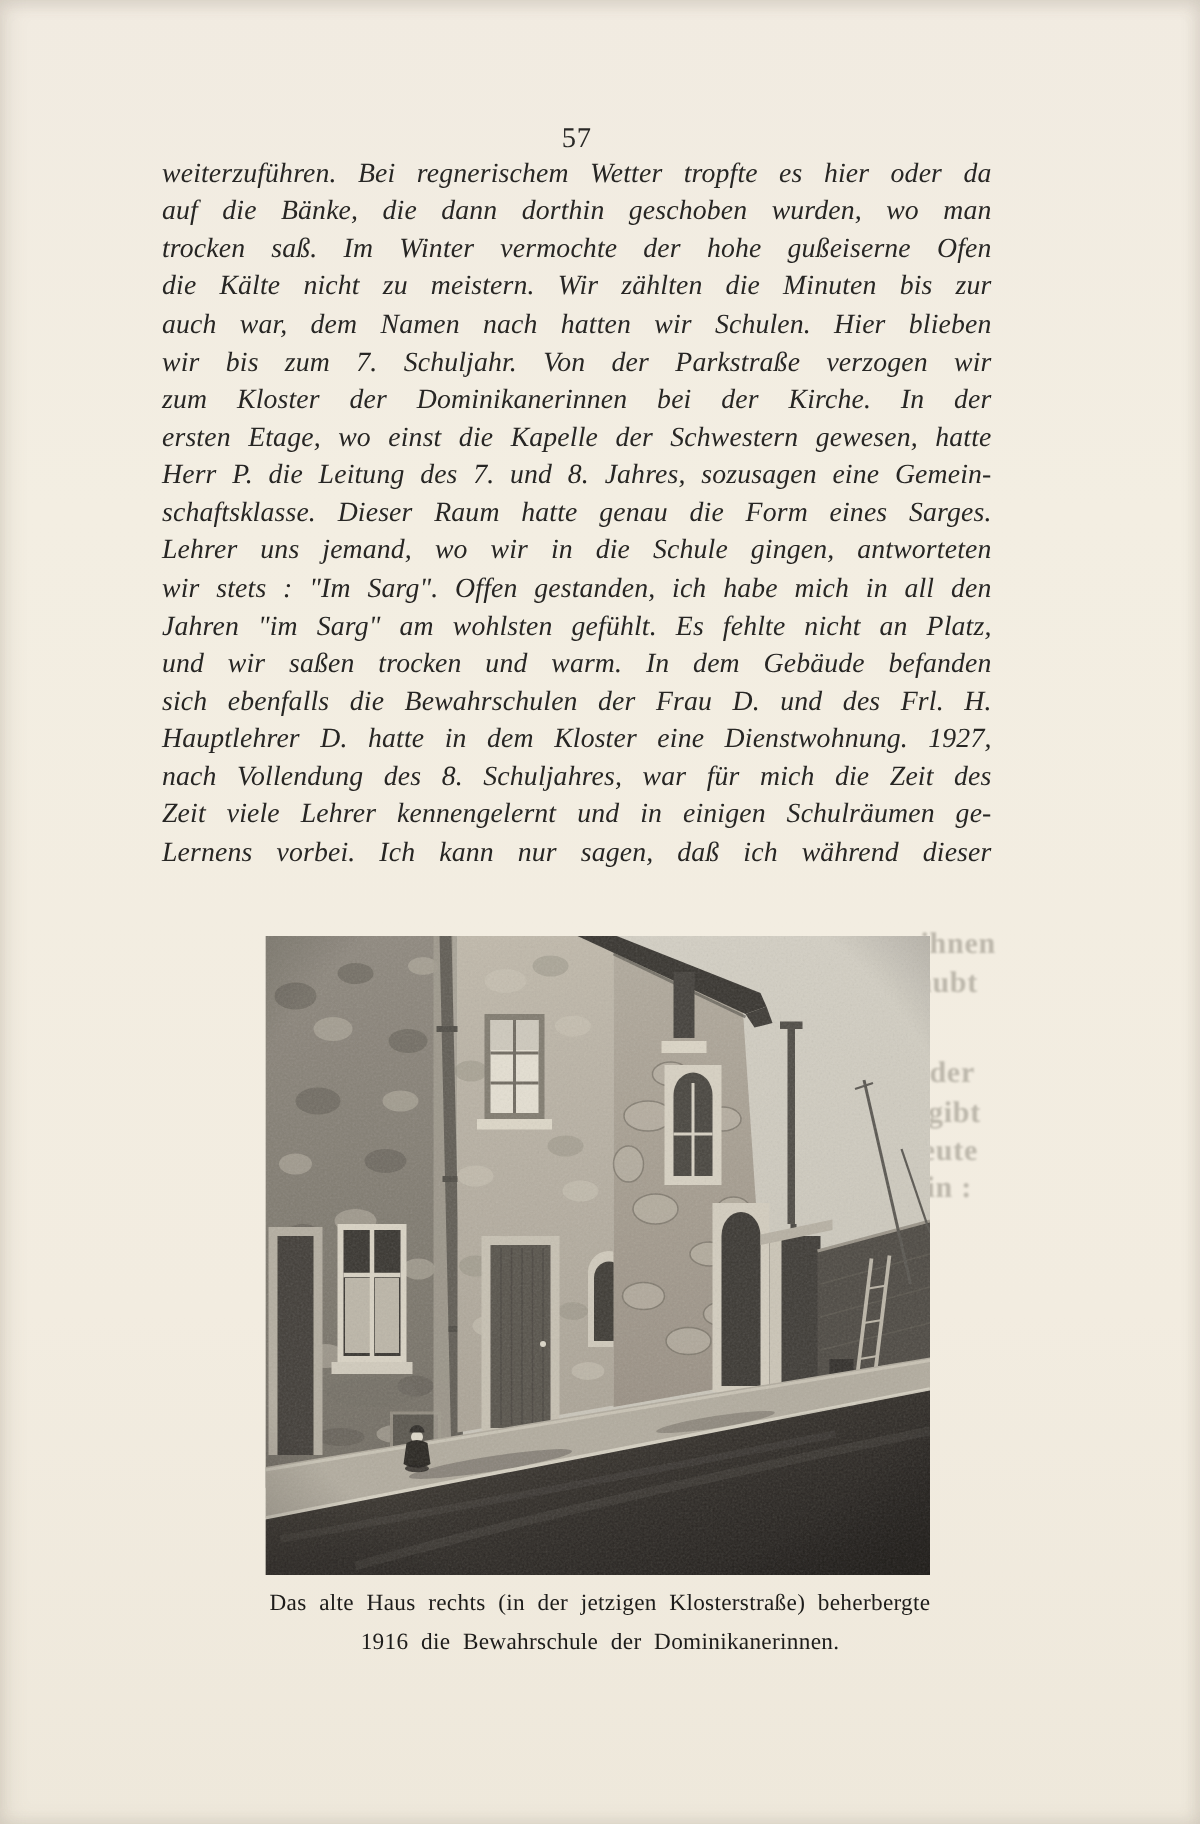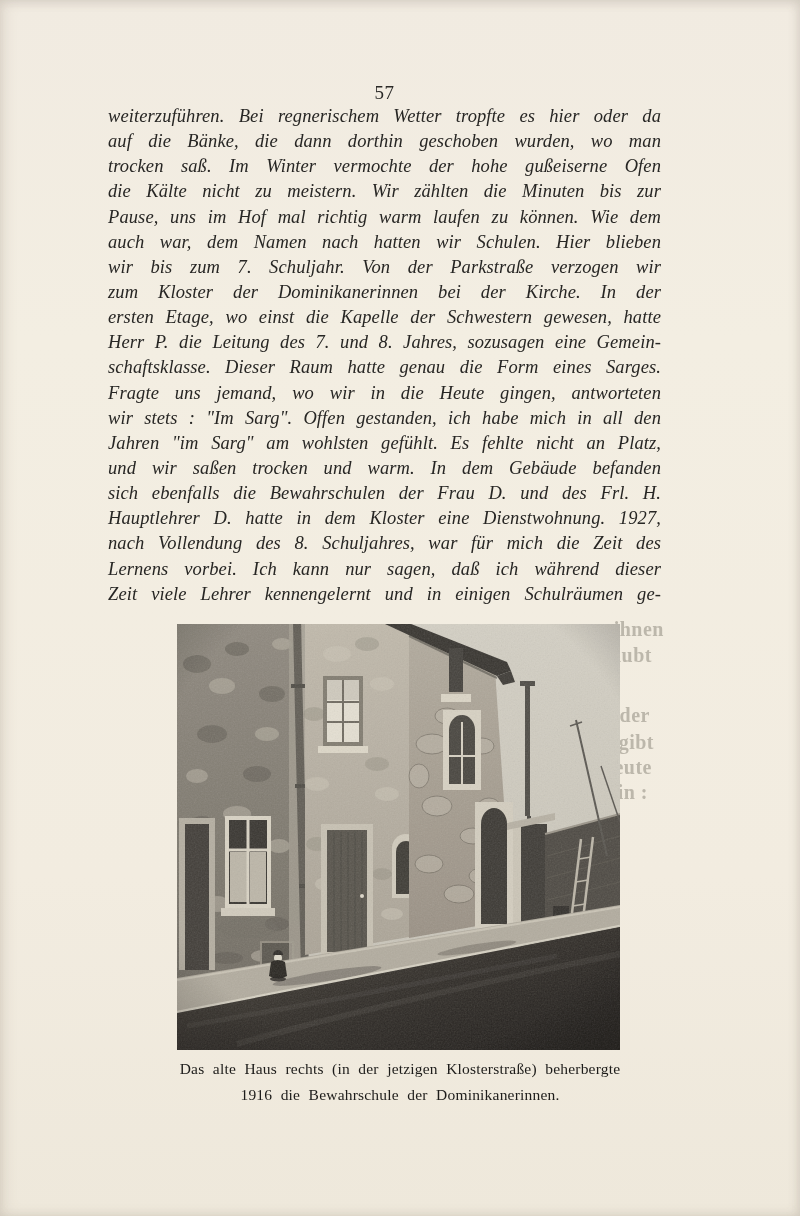--- a/index.html
+++ b/index.html
@@ -50,36 +50,35 @@
 
 <div class="page">
 
   <div class="page-number">57</div>
 
   <div class="body-text">
     <span class="line">weiterzuführen. Bei regnerischem Wetter tropfte es hier oder da</span>
     <span class="line">auf die Bänke, die dann dorthin geschoben wurden, wo man</span>
     <span class="line">trocken saß. Im Winter vermochte der hohe gußeiserne Ofen</span>
     <span class="line">die Kälte nicht zu meistern. Wir zählten die Minuten bis zur</span>
-    <span class="line">Pause, uns im Hof mal richtig warm laufen zu können. Wie dem</span>
     <span class="line">auch war, dem Namen nach hatten wir Schulen. Hier blieben</span>
     <span class="line">wir bis zum 7. Schuljahr. Von der Parkstraße verzogen wir</span>
     <span class="line">zum Kloster der Dominikanerinnen bei der Kirche. In der</span>
     <span class="line">ersten Etage, wo einst die Kapelle der Schwestern gewesen, hatte</span>
     <span class="line">Herr P. die Leitung des 7. und 8. Jahres, sozusagen eine Gemein-</span>
     <span class="line">schaftsklasse. Dieser Raum hatte genau die Form eines Sarges.</span>
-    <span class="line">Fragte uns jemand, wo wir in die Heute gingen, antworteten</span>
+    <span class="line">Lehrer uns jemand, wo wir in die Schule gingen, antworteten</span>
     <span class="line">wir stets : "Im Sarg". Offen gestanden, ich habe mich in all den</span>
     <span class="line">Jahren "im Sarg" am wohlsten gefühlt. Es fehlte nicht an Platz,</span>
     <span class="line">und wir saßen trocken und warm. In dem Gebäude befanden</span>
     <span class="line">sich ebenfalls die Bewahrschulen der Frau D. und des Frl. H.</span>
     <span class="line">Hauptlehrer D. hatte in dem Kloster eine Dienstwohnung. 1927,</span>
     <span class="line">nach Vollendung des 8. Schuljahres, war für mich die Zeit des</span>
+    <span class="line">Zeit viele Lehrer kennengelernt und in einigen Schulräumen ge-</span>
     <span class="line">Lernens vorbei. Ich kann nur sagen, daß ich während dieser</span>
-    <span class="line">Zeit viele Lehrer kennengelernt und in einigen Schulräumen ge-</span>
   </div>
 
   <div class="ghost" style="top:618px;">ihnen</div>
   <div class="ghost" style="top:644px;right:148px;">erlaubt</div>
   <div class="ghost" style="top:704px;right:150px;">Kinder</div>
   <div class="ghost" style="top:731px;right:146px;">Das gibt</div>
   <div class="ghost" style="top:756px;right:148px;">Heute</div>
   <div class="ghost" style="top:781px;right:152px;">sein :</div>
 
   <div class="photo-wrap">

